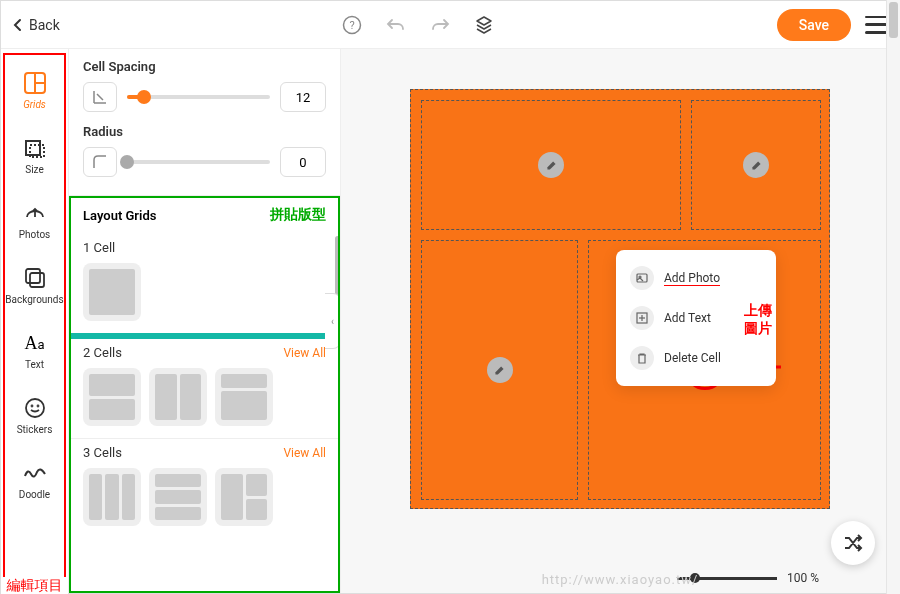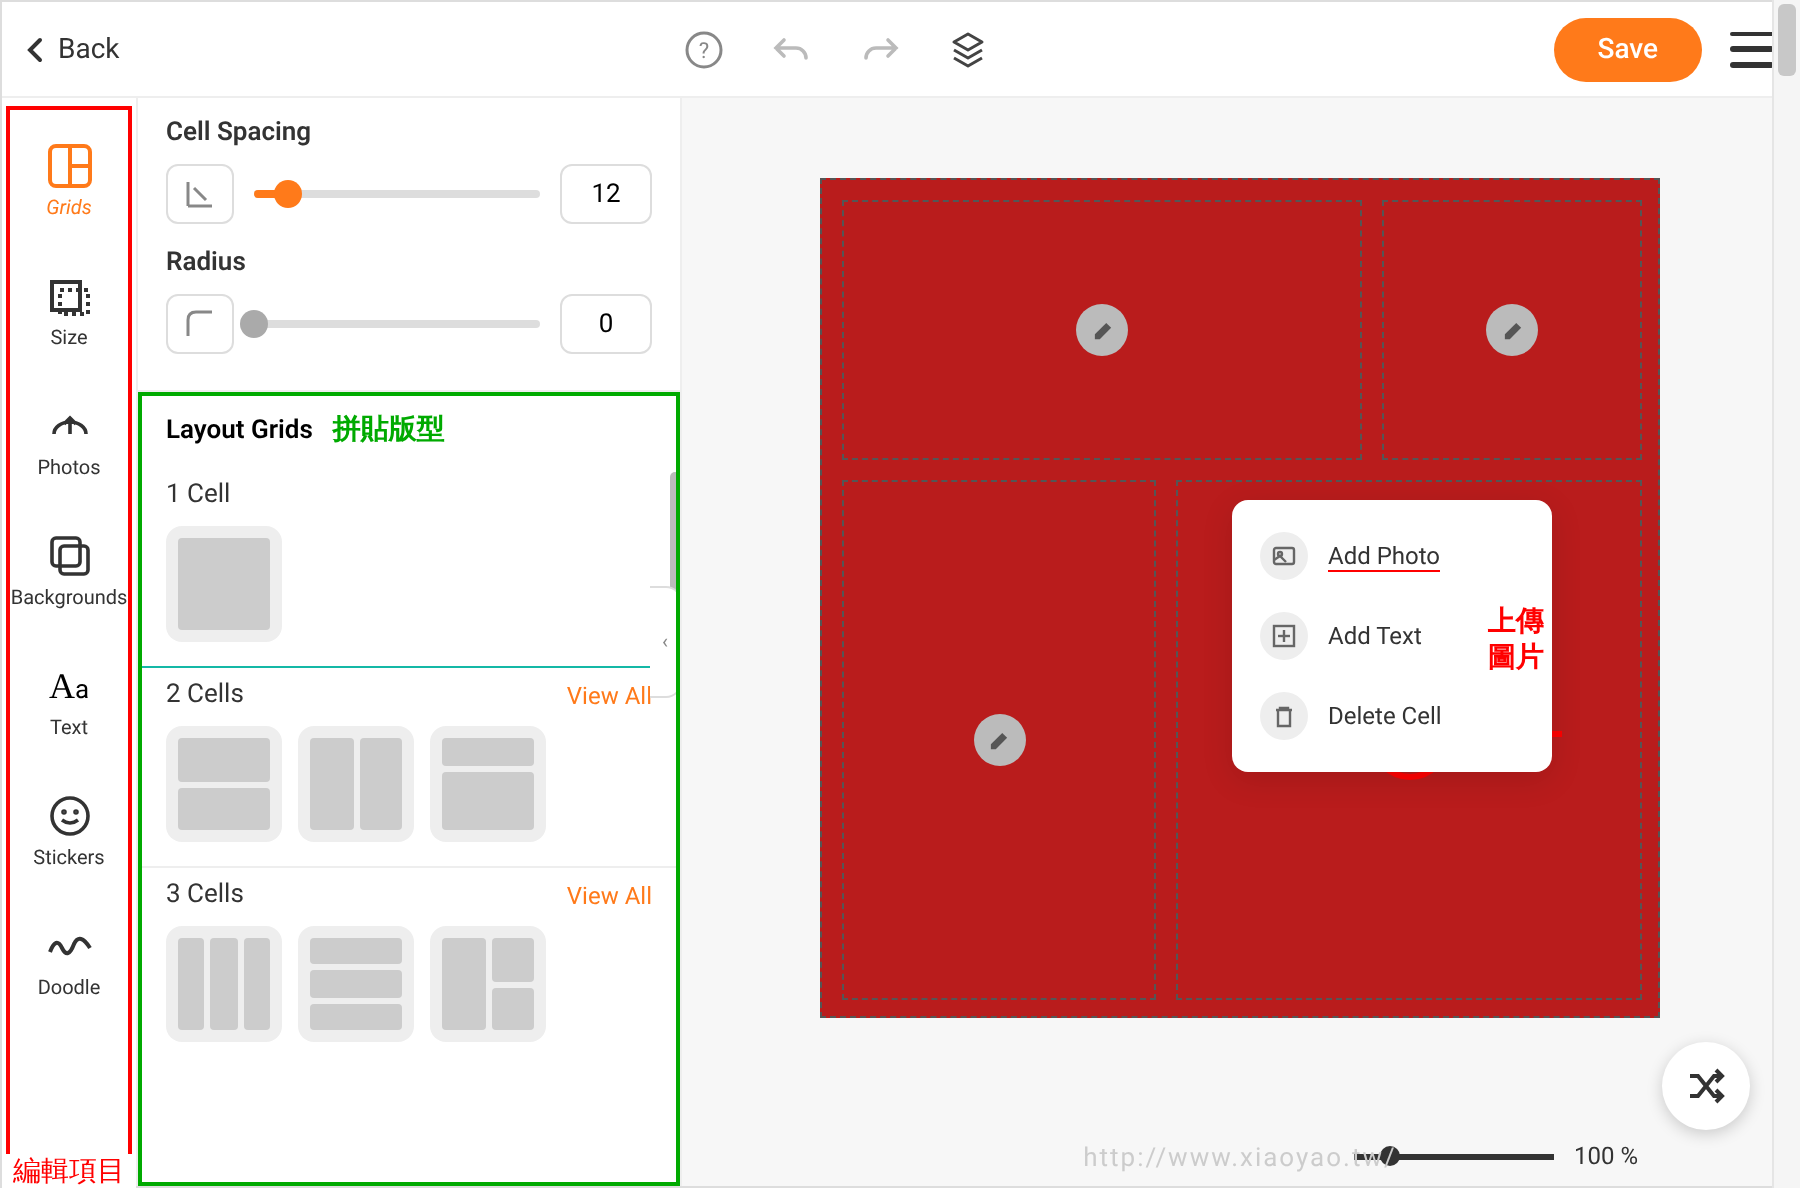--- a/index.html
+++ b/index.html
@@ -29,35 +29,35 @@
     .ctrl-flex { display: flex; align-items: center; gap: 10px; text-align: center; }
     .ctrl-glyph { width: 34px; height: 30px; border: 1px solid #ddd; border-radius: 6px; display: flex; align-items: center; justify-content: center; font-size: 13px; color: #666; }
     .slider { flex: 1; height: 4px; background: #ddd; border-radius: 2px; position: relative; }
     .slider-prog { position: absolute; left: 0; top: 0; height: 4px; background: #ff7a1a; border-radius: 2px; }
     .slider-thumb { position: absolute; top: 50%; width: 14px; height: 14px; background: #ff7a1a; border-radius: 50%; transform: translate(-50%, -50%); }
     .slider-thumb.gray { background: #aaa; }
     .ctrl-val { width: 46px; height: 30px; border: 1px solid #ddd; border-radius: 6px; display: flex; align-items: center; justify-content: center; font-size: 13px; }
 
     .layout-grids { flex: 1; border-top: 1px solid #eee; position: relative; overflow: hidden; }
     .layout-highlight { position: absolute; inset: 0; border: 2px solid #0a0; pointer-events: none; z-index: 5; }
-    .lg-header { display: flex; align-items: center; gap: 10px; padding: 10px 14px; }
+    .lg-header { display: flex; align-items: center; gap: 10px; padding: 10px 14px; justify-content: space-between; }
     .lg-title { font-size: 13px; font-weight: 600; }
     .lg-anno { font-size: 14px; font-weight: 700; color: #0a0; }
     .lg-section { padding: 6px 14px 12px 14px; }
     .lg-sec-head { display: flex; justify-content: space-between; align-items: center; margin-bottom: 8px; }
     .lg-sec-title { font-size: 13px; color: #333; }
     .lg-viewall { font-size: 12px; color: #ff7a1a; cursor: pointer; }
     .lg-row { display: flex; gap: 8px; }
     .lg-thumb { width: 58px; height: 58px; background: #eee; border-radius: 8px; padding: 6px; display: flex; gap: 3px; }
     .lg-thumb .c { background: #ccc; border-radius: 2px; }
     .panel-handle { position: absolute; right: -1px; top: 50%; transform: translateY(-50%); width: 16px; height: 56px; border: 1px solid #ddd; border-left: none; border-radius: 0 8px 8px 0; background: #fff; display: flex; align-items: center; justify-content: center; font-size: 10px; color: #888; z-index: 2; }
     .vscroll { position: absolute; right: 0; top: 40px; width: 5px; height: 80px; background: #bbb; border-radius: 3px; }
 
     .canvas { flex: 1; background: #f7f7f7; position: relative; padding: 40px; }
-    .collage { width: 420px; height: 420px; background: #b91c1c; border: 1.5px dashed #555; margin: 0 auto; position: relative; }
+    .collage { width: 420px; height: 420px; background: #f97316; border: 1.5px dashed #555; margin: 0 auto; position: relative; }
     .cell { position: absolute; border: 1.5px dashed #555; display: flex; align-items: center; justify-content: center; }
     .edit-circle { width: 26px; height: 26px; border-radius: 50%; background: #bbb; display: flex; align-items: center; justify-content: center; cursor: pointer; }
     .edit-circle svg { width: 13px; height: 13px; }
     .edit-highlight { border: 3px solid #f00; border-radius: 50%; padding: 4px; }
     .arrow { position: absolute; color: #f00; font-size: 28px; }
 
     .ctx-menu { position: absolute; background: #fff; border-radius: 8px; box-shadow: 0 4px 16px rgba(0,0,0,0.12); padding: 8px; width: 160px; z-index: 10; }
     .ctx-item { display: flex; align-items: center; gap: 10px; padding: 8px 6px; font-size: 12px; color: #333; cursor: pointer; border-radius: 4px; }
     .ctx-ico { width: 24px; height: 24px; border-radius: 50%; background: #eee; display: flex; align-items: center; justify-content: center; font-size: 11px; }
     .ctx-underline { border-bottom: 1.5px solid #f00; }
@@ -227,21 +227,21 @@
         <div class="lg-section">
           <div class="lg-sec-head">
               <div class="lg-sec-title">1 Cell</div>
             </div>
           <div class="lg-row">
             <div class="lg-thumb">
                 <div class="c" style="flex:1"></div>
               </div>
           </div>
         </div>
-        <div class="lg-section" style="border-top:1px solid #14b8a6;text-align:right;">
+        <div class="lg-section" style="border-top:6px solid #14b8a6;text-align:right;">
           <div class="lg-sec-head">
             <div class="lg-sec-title">2 Cells</div>
             <div class="lg-viewall">View All</div>
           </div>
           <div class="lg-row">
             <div class="lg-thumb" style="flex-direction:column">
                 <div class="c" style="flex:1"></div>
                 <div class="c" style="flex:1"></div>
               </div>
             <div class="lg-thumb">

